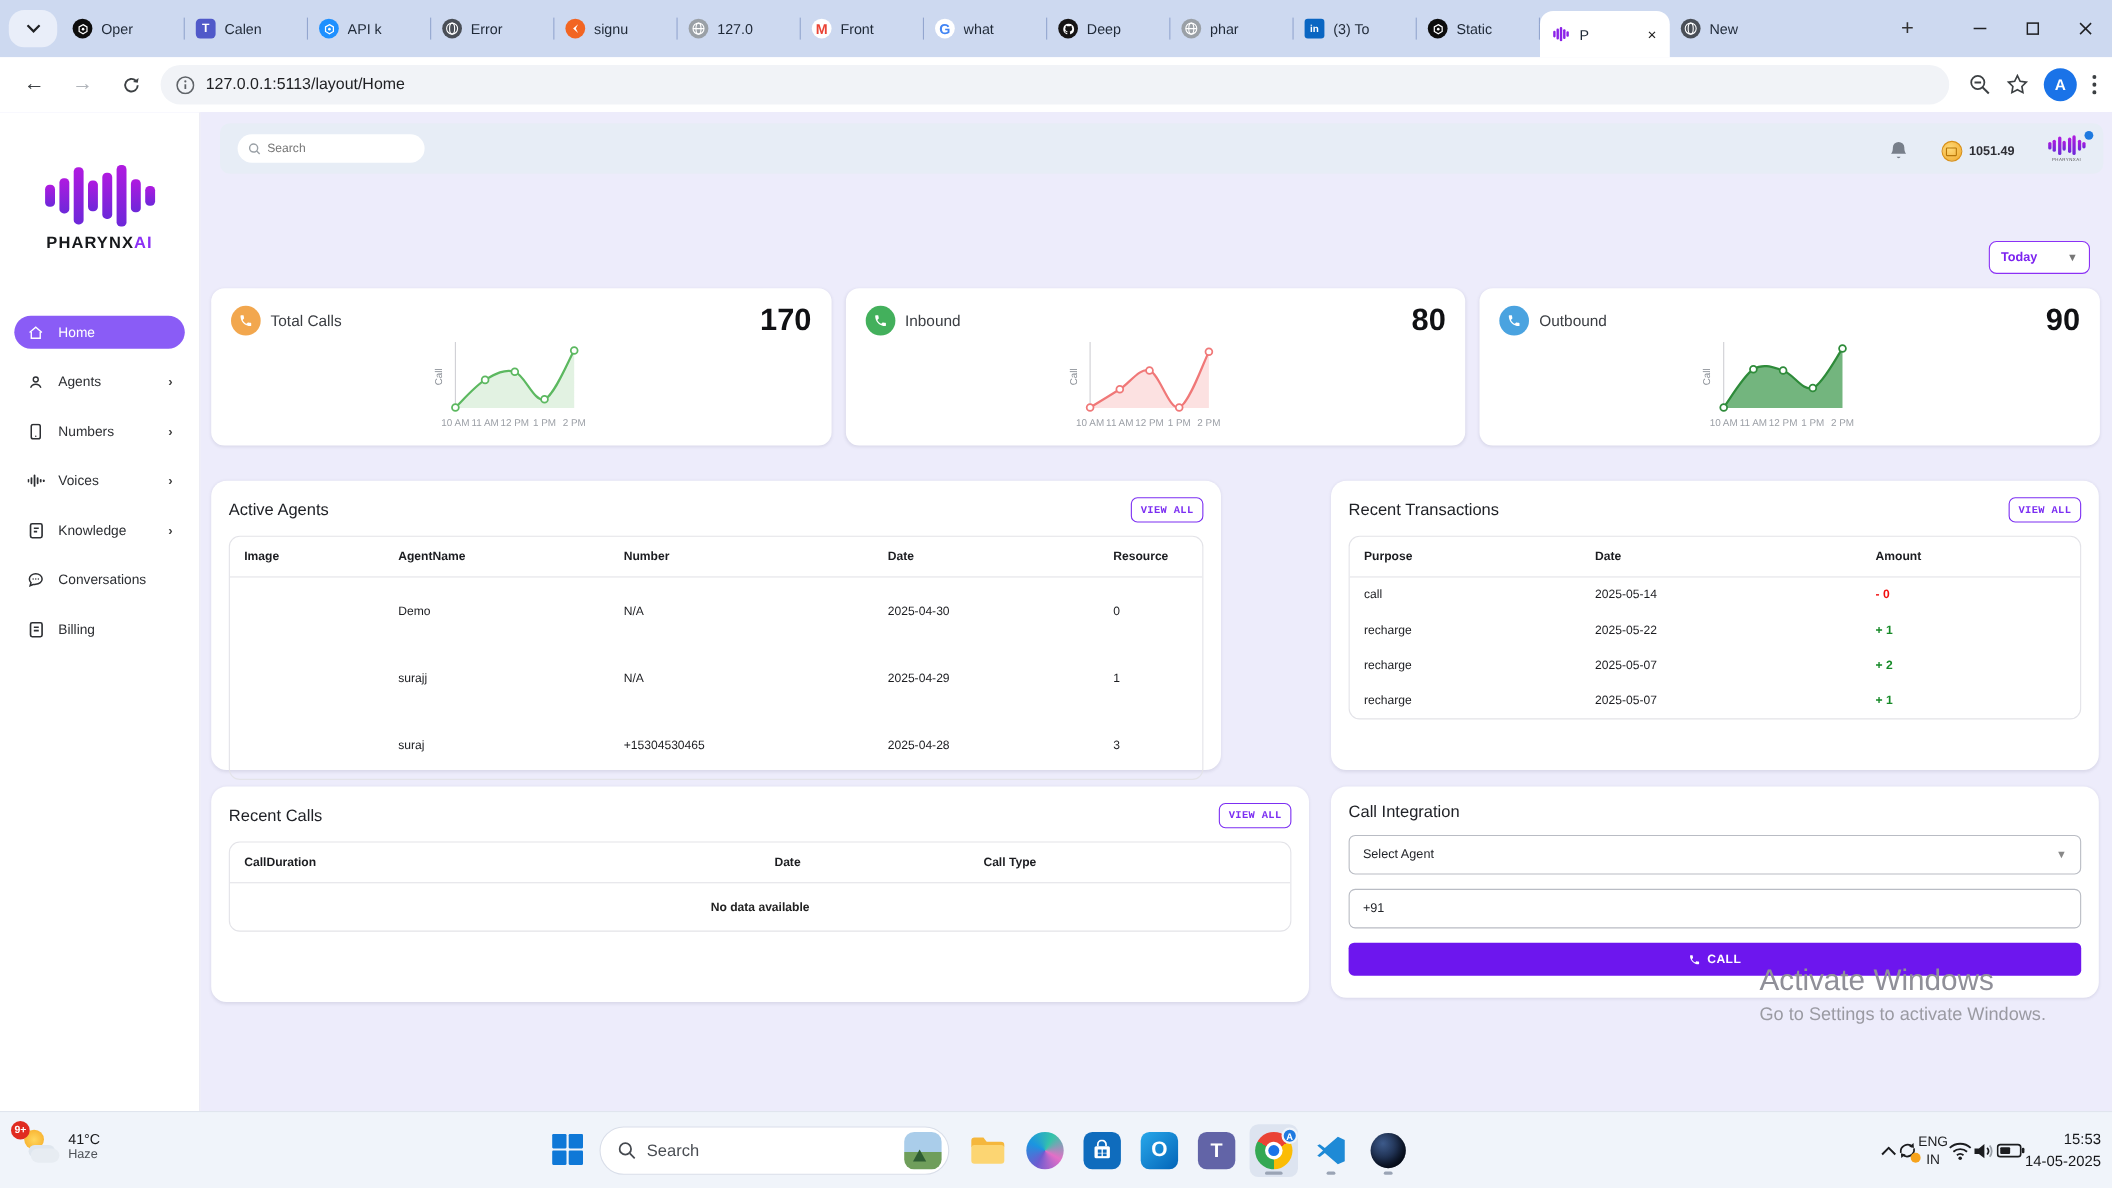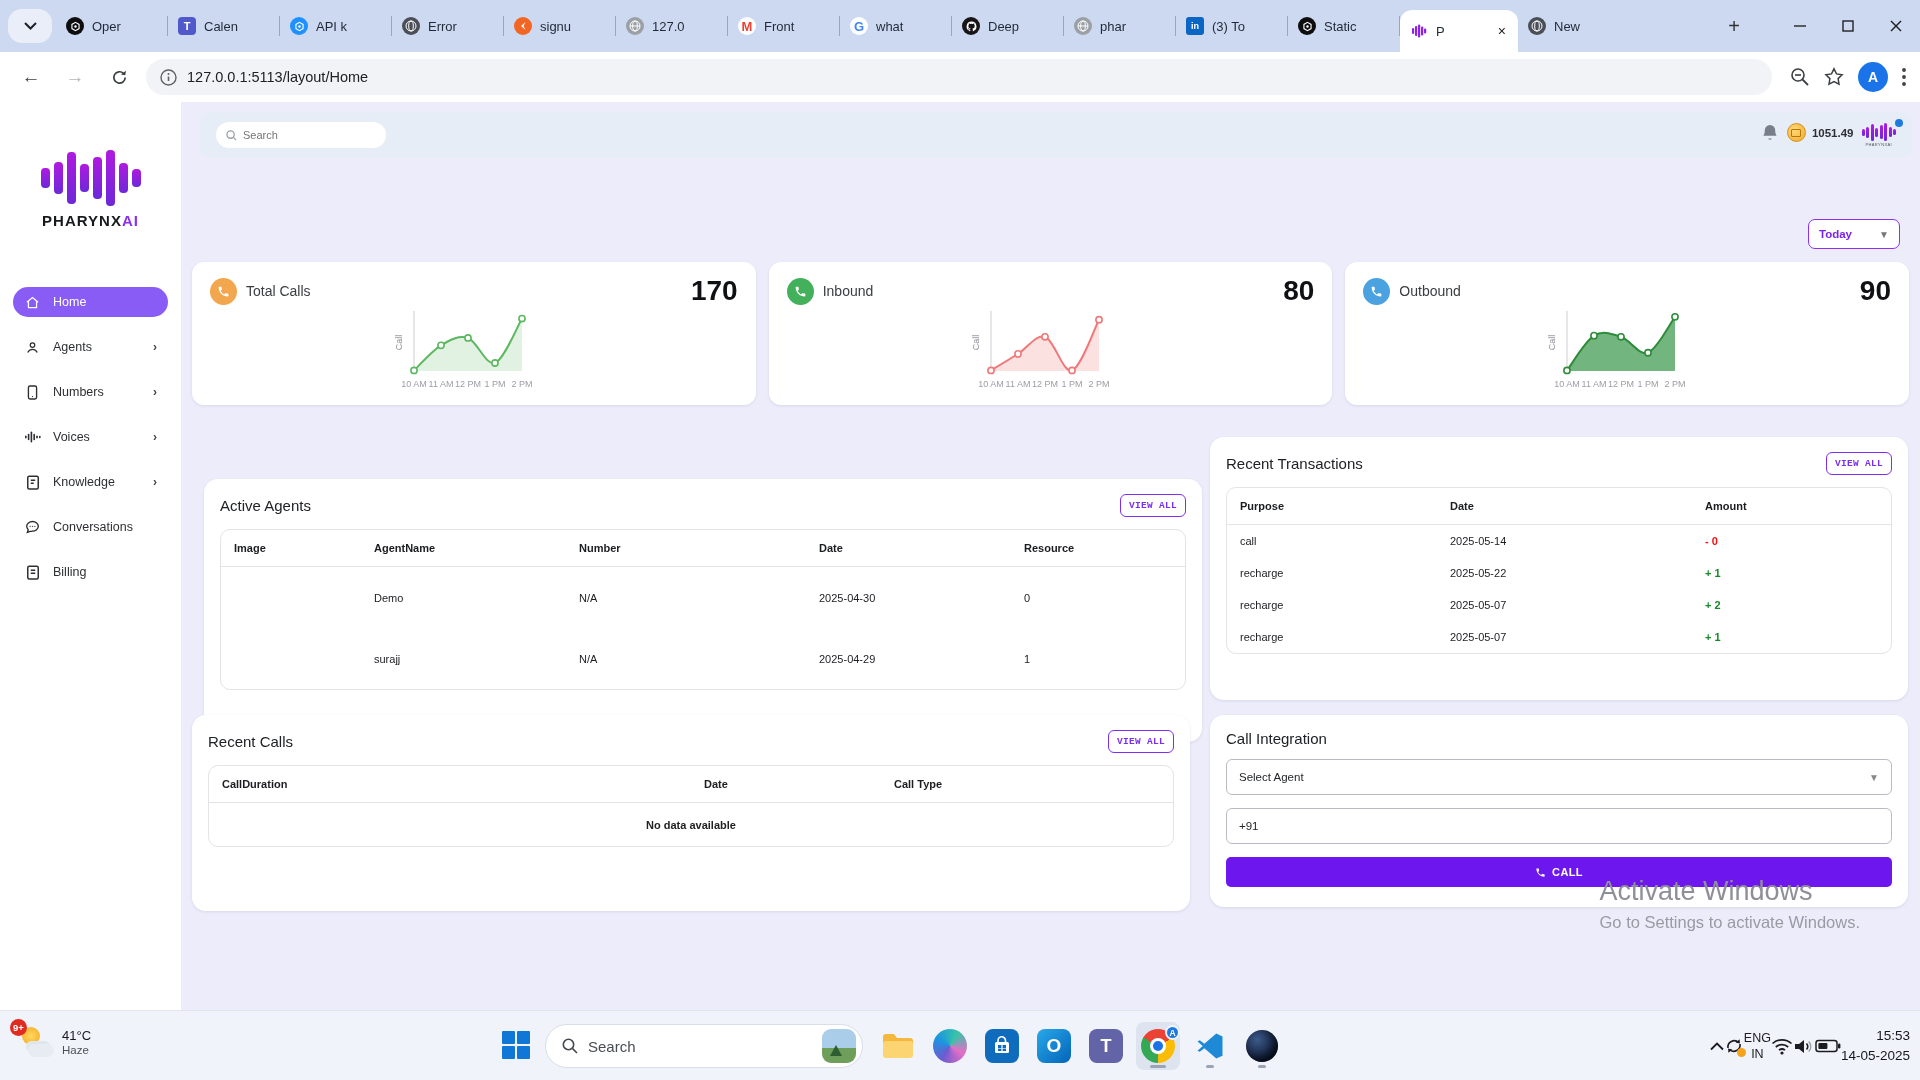--- a/index.html
+++ b/index.html
@@ -56,21 +56,21 @@
   .nav-item .nic { width:17px; display:flex; justify-content:center; }
   .nav-item .chev { margin-left:auto; font-size:12px; color:#444; font-weight:bold; }
   .nav-item.active { background:#8a5cf6; color:#fff; }
 
   .main { position:absolute; left:182px; right:0; top:0; bottom:0; }
   .appbar { position:absolute; left:18px; right:8px; top:10px; height:46px;
     background:#e7edf6; border-radius:9px; display:flex; align-items:center; padding:0 16px; }
   .app-search { width:170px; height:26px; border-radius:13px; background:#fff; border:none;
     display:flex; align-items:center; gap:6px; padding:0 10px; }
   .app-search input { border:none; outline:none; width:120px; font-size:11px; color:#333; background:transparent; }
-  .appbar-right { margin-left:auto; display:flex; align-items:flex-start; gap:8px; }
+  .appbar-right { margin-left:auto; display:flex; align-items:flex-end; gap:30px; }
   .balance { display:flex; align-items:center; gap:6px; font-size:11.5px; font-weight:bold; color:#2e2e34; }
   .coin { width:19px; height:19px; border-radius:50%; background:radial-gradient(circle at 38% 35%,#ffd977,#f0a92c);
     border:1.5px solid #d89018; display:flex; align-items:center; justify-content:center; }
   .coin::after { content:""; width:8px; height:6px; border:1.2px solid #b67609; border-radius:1px; }
   .minilogo { position:relative; display:flex; flex-direction:column; align-items:center; cursor:pointer; }
   .minilogo .bars { display:flex; gap:1.5px; align-items:center; height:18px; }
   .minilogo .bars i { width:3px; border-radius:2px; background:linear-gradient(#b01ae0,#6d28d9); display:block; }
   .minilogo .t { font-size:4px; letter-spacing:.4px; color:#555; margin-top:1px; }
   .minilogo .dot { position:absolute; top:-4px; right:-7px; width:8px; height:8px; border-radius:50%; background:#1f7ae0; }
 
@@ -569,21 +569,21 @@
                 <text x="66" y="82" font-size="9" fill="#9a9ea5" text-anchor="middle">10 AM</text>
                 <text x="93" y="82" font-size="9" fill="#9a9ea5" text-anchor="middle">11 AM</text>
                 <text x="120" y="82" font-size="9" fill="#9a9ea5" text-anchor="middle">12 PM</text>
                 <text x="147" y="82" font-size="9" fill="#9a9ea5" text-anchor="middle">1 PM</text>
                 <text x="174" y="82" font-size="9" fill="#9a9ea5" text-anchor="middle">2 PM</text>
               </svg>
             </div>
           </div>
         </div>
 
-      <div class="panel" style="left:22px; top:335px; width:998px; height:263px;margin-top:42px;">
+      <div class="panel" style="left:10px; top:335px; width:918px; height:263px;">
         <div class="panel-head">
           <span class="panel-title">Active Agents</span>
           <button class="viewall">VIEW ALL</button>
         </div>
         <div class="tbl" id="agentsTable">
             <div class="trow head agents-grid">
               <span class="c">Image</span>
               <span class="c">AgentName</span>
               <span class="c">Number</span>
               <span class="c">Date</span>
@@ -595,20 +595,27 @@
               <span class="c">N/A</span>
               <span class="c">2025-04-30</span>
               <span class="c">0</span>
             </div>
             <div class="trow body agents-grid">
               <span class="c"><span class="robot"></span></span>
               <span class="c">surajj</span>
               <span class="c">N/A</span>
               <span class="c">2025-04-29</span>
               <span class="c">1</span>
+            </div>
+            <div class="trow body agents-grid">
+              <span class="c"><span class="robot"></span></span>
+              <span class="c">suraj</span>
+              <span class="c">+15304530465</span>
+              <span class="c">2025-04-28</span>
+              <span class="c">3</span>
             </div>
           </div>
       </div>
 
       <div class="panel" style="left:1028px; top:335px; width:698px; height:263px;">
         <div class="panel-head">
           <span class="panel-title">Recent Transactions</span>
           <button class="viewall">VIEW ALL</button>
         </div>
         <div class="tbl" id="transTable">

